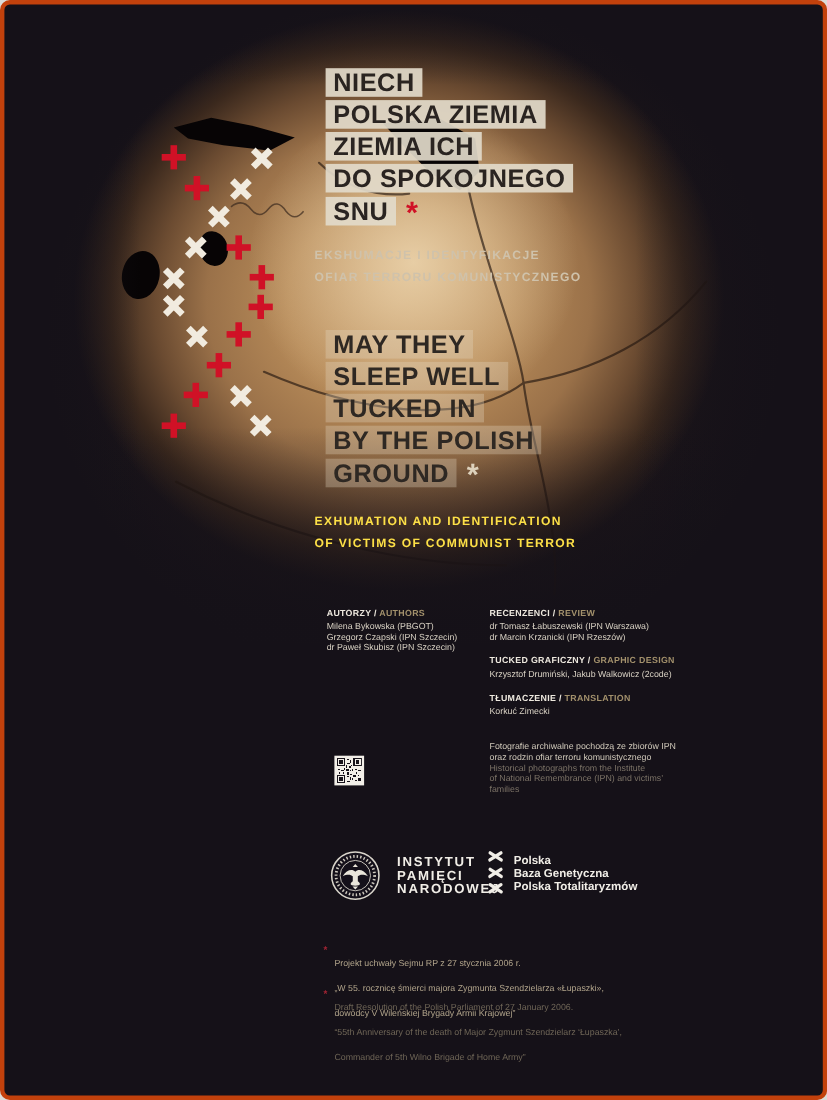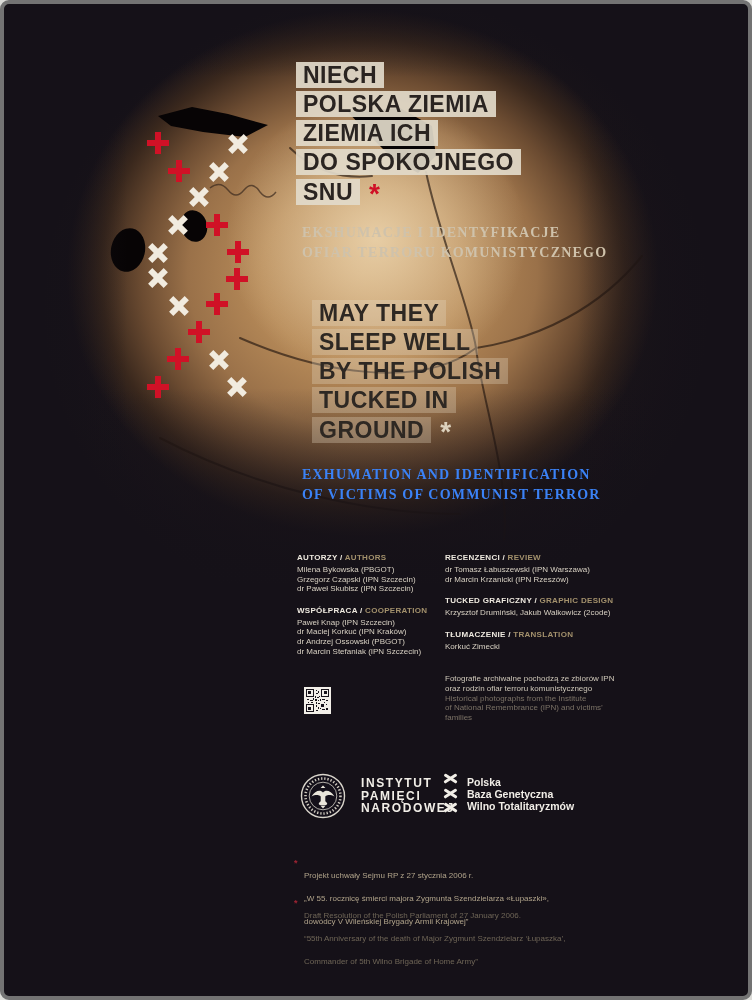--- a/index.html
+++ b/index.html
@@ -1,18 +1,18 @@
 <!DOCTYPE html>
 <html style="--plus-color: #d01126; --cross-color: #f1ebdf;"><head>
 <meta charset="utf-8">
 <style>
   html,body{margin:0;padding:0;background:#dcdcd8;}
   .poster{
     position:relative;width:752px;height:1000px;box-sizing:border-box;
-    background:#151118;border:4px solid #737373;border-radius:9px;overflow:hidden;
+    background:#151118;border:4px solid #c2410c;border-radius:9px;overflow:hidden;
     font-family:"Liberation Sans","DejaVu Sans",sans-serif;
   }
   
   .skull{
     position:absolute;left:36px;top:4px;width:672px;height:576px;
     background:
       radial-gradient(ellipse 36% 40% at 50% 40%, rgba(238,215,176,.85) 0%, rgba(238,215,176,0) 62%),
       radial-gradient(ellipse 50% 52% at 48% 46%, #c59b69 0%, #b78b59 30%, #9a7149 52%, #6b4b31 66%, #3a281d 78%, rgba(21,17,24,0) 88%),
       radial-gradient(ellipse 62% 68% at 50% 52%, rgba(74,50,34,.45) 0%, rgba(21,17,24,0) 80%);
   }
@@ -26,30 +26,30 @@
   
   .helix{position:absolute;inset:0;z-index:2;}
   .mark{position:absolute;width:22px;height:22px;}
   .mark::before,.mark::after{content:"";position:absolute;background:var(--c);}
   .mark::before{left:0;top:8.2px;width:22px;height:5.6px;}
   .mark::after{left:8.2px;top:0;width:5.6px;height:22px;}
   .mark.plus{--c:var(--plus-color,#d01126);}
   .mark.cross{--c:var(--cross-color,#f1ebdf);transform:rotate(45deg);}
   
   .title-pl{position:absolute;left:292px;top:58px;z-index:3;}
-  .title-en{position:absolute;left:292px;top:296px;z-index:3;margin-left:16px;}
+  .title-en{position:absolute;left:292px;top:296px;z-index:3;}
   .trow{margin-bottom:3px;white-space:nowrap;height:26px;}
   .tbox{display:inline-block;height:26px;line-height:26px;padding:0 7px;
         background:rgba(226,218,202,.92);color:#2a2421;font-weight:700;font-size:23px;letter-spacing:.5px;}
   .title-en .tbox{background:rgba(228,214,192,.32);color:#2e2823;}
   .ast-red{color:var(--plus-color,#d01126);font-size:28px;font-weight:700;margin-left:9px;vertical-align:-3px;}
   .ast-cream{color:rgba(240,231,212,.85);font-size:28px;font-weight:700;margin-left:9px;vertical-align:-3px;}
-  .subtitle{position:absolute;left:298px;z-index:3;font-weight:700;font-size:14px;letter-spacing:1.2px;line-height:19.5px;white-space:nowrap;font-family:Liberation Serif, serif;}
+  .subtitle{position:absolute;left:282px;z-index:3;font-weight:700;font-size:11px;letter-spacing:1.2px;line-height:19.5px;white-space:nowrap;}
   .subtitle-pl{top:219px;color:#cfc2ab;}
-  .subtitle-en{top:461px;color:#3b82f6;}
+  .subtitle-en{top:461px;color:#fde047;}
   
   .credits-left{position:absolute;left:293px;top:549px;width:160px;z-index:3;}
   .credits-right{position:absolute;left:441px;top:549px;width:230px;z-index:3;}
   .csec{margin-bottom:12px;}
   .chead{font-size:8px;font-weight:700;letter-spacing:.3px;color:#eee9df;margin-bottom:3px;white-space:nowrap;}
   .chead .en{color:#a3916c;}
   .cname{font-size:8px;line-height:9.6px;color:#d8d1c3;white-space:nowrap;}
   .note{margin-top:23px;}
   .note-pl{font-size:8px;line-height:9.6px;color:#cfc8b9;white-space:nowrap;}
   .note-en{font-size:8px;line-height:9.6px;color:#7b7266;white-space:nowrap;}
@@ -129,49 +129,40 @@
   </div>
 
   <div class="subtitle subtitle-pl">
     <div>EKSHUMACJE I IDENTYFIKACJE</div>
     <div>OFIAR TERRORU KOMUNISTYCZNEGO</div>
   </div>
 
   <div class="title-en">
     <div class="trow"><span class="tbox">MAY THEY</span></div>
     <div class="trow"><span class="tbox">SLEEP WELL</span></div>
+    <div class="trow"><span class="tbox">TUCKED IN</span></div>
     <div class="trow"><span class="tbox">BY THE POLISH</span></div>
-    <div class="trow"><span class="tbox">TUCKED IN</span></div>
     <div class="trow">
       <span class="tbox">GROUND</span><span class="ast-cream">*</span>
     </div>
   </div>
 
   <div class="subtitle subtitle-en">
     <div>EXHUMATION AND IDENTIFICATION</div>
     <div>OF VICTIMS OF COMMUNIST TERROR</div>
   </div>
 
   <div class="credits-left">
     <div class="csec">
       <div class="chead">
         <span>AUTORZY / </span><span class="en">AUTHORS</span>
       </div>
       <div class="cname">Milena Bykowska (PBGOT)</div>
       <div class="cname">Grzegorz Czapski (IPN Szczecin)</div>
       <div class="cname">dr Paweł Skubisz (IPN Szczecin)</div>
-    </div>
-    <div class="csec">
-      <div class="chead">
-        <span>WSPÓŁPRACA / </span><span class="en">COOPERATION</span>
-      </div>
-      <div class="cname">Paweł Knap (IPN Szczecin)</div>
-      <div class="cname">dr Maciej Korkuć (IPN Kraków)</div>
-      <div class="cname">dr Andrzej Ossowski (PBGOT)</div>
-      <div class="cname">dr Marcin Stefaniak (IPN Szczecin)</div>
     </div>
   </div>
 
   <div class="credits-right">
     <div class="csec">
       <div class="chead">
         <span>RECENZENCI / </span><span class="en">REVIEW</span>
       </div>
       <div class="cname">dr Tomasz Łabuszewski (IPN Warszawa)</div>
       <div class="cname">dr Marcin Krzanicki (IPN Rzeszów)</div>
@@ -261,21 +252,21 @@
 
   <div class="pbgot-logo">
     <div class="dna-col">
       <div class="dnax"></div>
       <div class="dnax"></div>
       <div class="dnax"></div>
     </div>
     <div class="pbgot-text">
       <div>Polska</div>
       <div>Baza Genetyczna</div>
-      <div>Wilno Totalitaryzmów</div>
+      <div>Polska Totalitaryzmów</div>
     </div>
   </div>
 
   <div class="footnote fn-pl">
     <div class="fn-marker">*</div>
     <div class="fn-lines">
       <div>Projekt uchwały Sejmu RP z 27 stycznia 2006 r.</div>
       <div>„W 55. rocznicę śmierci majora Zygmunta Szendzielarza «Łupaszki»,</div>
       <div>dowódcy V Wileńskiej Brygady Armii Krajowej”</div>
     </div>

